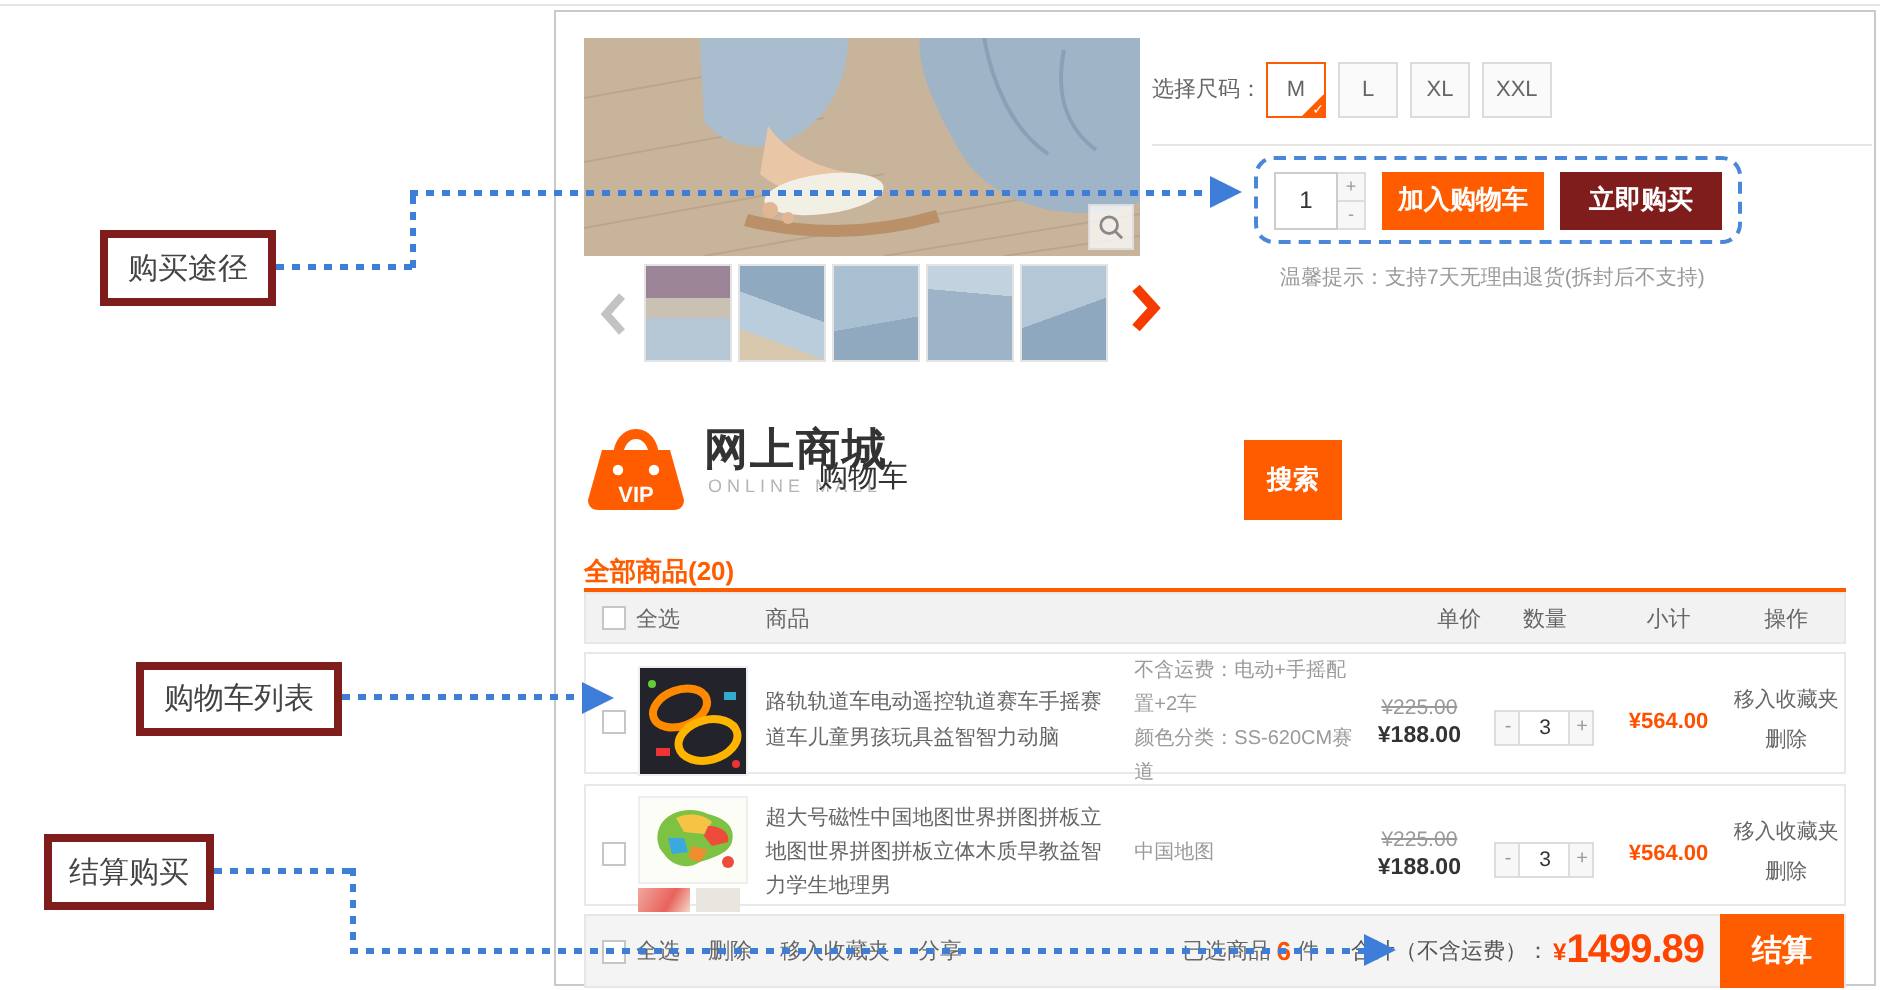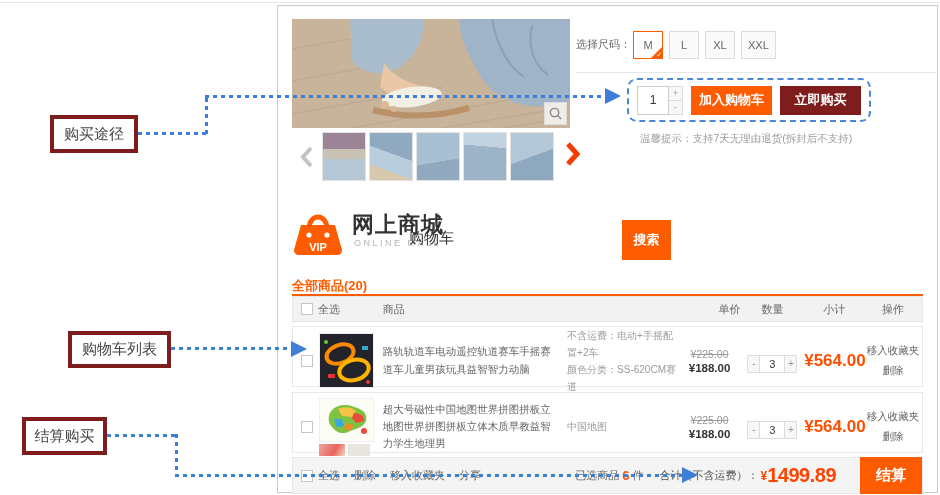--- a/index.html
+++ b/index.html
@@ -80,34 +80,34 @@
   .mini-2 { width:22px; background:#e9e6df; }
   .r-title { width:185px; color:#666; line-height:1.65; padding-right:10px; cursor:pointer; }
   .r-spec { width:112px; color:#9a9a9a; font-size:10px; line-height:1.7; }
   .r-price { width:62px; text-align:center; }
   .price-old { color:#999; text-decoration:line-through; font-size:10.5px; }
   .price-new { color:#333; font-weight:bold; font-size:11.5px; margin-top:2px; }
   .r-qty { width:64px; display:flex; justify-content:center; align-items:flex-start; padding-top:6px; }
   .mini-step { display:flex; }
   .mini-step .mbtn { width:13px; height:18px; background:#f7f7f7; border:1px solid #ddd; color:#999; font-size:10px; display:flex; align-items:center; justify-content:center; cursor:pointer; }
   .mini-step input { width:24px; height:18px; border:1px solid #ddd; border-left:none; border-right:none; text-align:center; font-size:10.5px; color:#333; outline:none; }
-  .r-sub { width:60px; text-align:center; color:#ff5000; font-weight:bold; font-size:17px; }
+  .r-sub { width:60px; text-align:center; color:#ff5000; font-weight:bold; font-size:11px; }
   .r-act { width:58px; text-align:center; color:#666; line-height:1.9; }
   .r-act div { cursor:pointer; }
 
   
   .cfoot { position:absolute; left:14px; top:451px; width:631px; height:37px; background:#f4f4f4; border:1px solid #e7e7e7; display:flex; align-items:center; font-size:11px; color:#666; }
   .cfoot .lnk { margin-right:14px; cursor:pointer; }
   .cfoot .selall { display:flex; align-items:center; gap:5px; margin:0 14px 0 8px; }
   .foot-right { margin-left:auto; display:flex; align-items:center; }
   .sel-count { color:#ff5000; font-weight:bold; font-size:13px; margin:0 3px; }
   .total-label { margin-left:16px; color:#555; }
   .total-cur { color:#ff4400; font-weight:bold; font-size:12px; margin-left:2px; }
   .total-val { color:#ff4400; font-weight:bold; font-size:20px; letter-spacing:-.5px; }
-  .btn-checkout { width:62px; height:37px; margin-left:24px; background:#ff5c00; color:#fff; border:none; font-size:15px; font-weight:bold; cursor:pointer; }
+  .btn-checkout { width:62px; height:37px; margin-left:8px; background:#ff5c00; color:#fff; border:none; font-size:15px; font-weight:bold; cursor:pointer; }
 
   
   .ann-box { position:absolute; background:#fff; border:4px solid #7f1d1d; display:flex; align-items:center; justify-content:center; font-size:15px; color:#444; z-index:30; }
   .ab1 { left:50px; top:115px; width:88px; height:38px; }
   .ab2 { left:68px; top:331px; width:103px; height:37px; }
   .ab3 { left:22px; top:417px; width:85px; height:38px; }
   .dot-h { position:absolute; height:3px; background:repeating-linear-gradient(90deg,#3e7ed8 0 4px,transparent 4px 8px); z-index:25; }
   .dot-v { position:absolute; width:3px; background:repeating-linear-gradient(180deg,#3e7ed8 0 4px,transparent 4px 8px); z-index:25; }
   .arrow-r { position:absolute; width:0; height:0; border-top:8px solid transparent; border-bottom:8px solid transparent; border-left:16px solid #3e7ed8; z-index:26; }
   .p1h1 { left:138px; top:132px; width:68px; }

